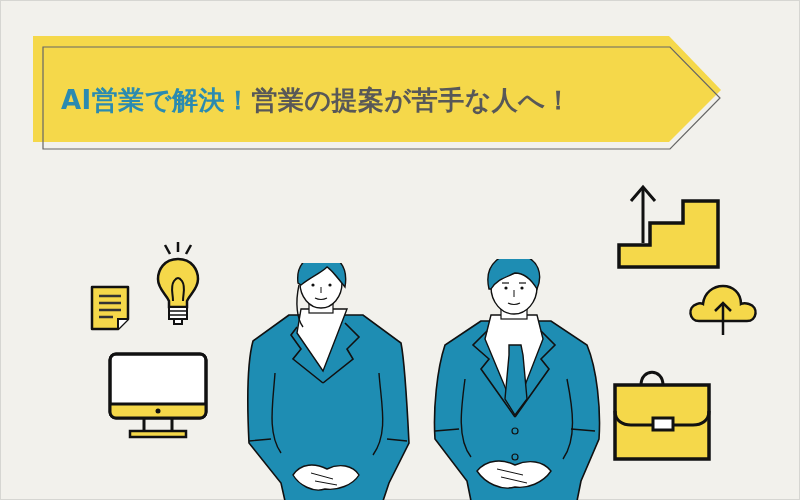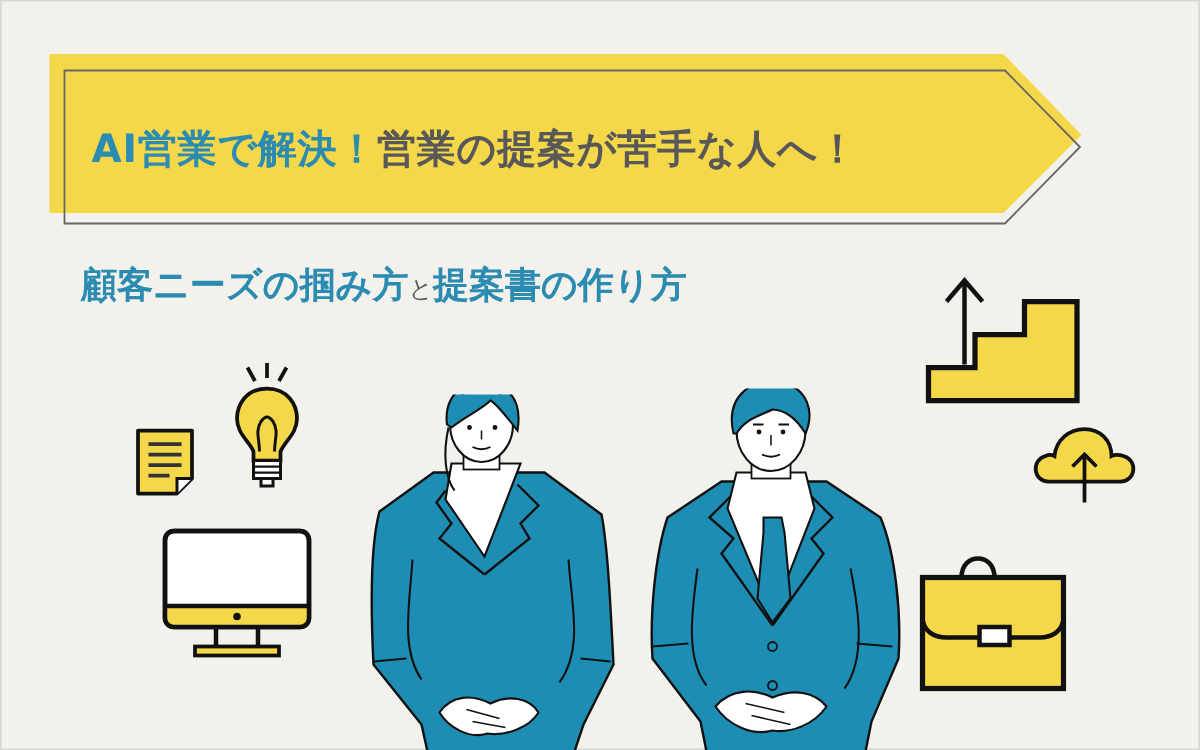--- a/index.html
+++ b/index.html
@@ -22,23 +22,20 @@
 
   <svg class="banner" viewBox="0 0 800 160" width="800" height="160">
     <polygon points="32,35 668,35 720,89 668,141 32,141" fill="#f5d84a"></polygon>
     <polygon points="42,46 669,46 719,97 669,148 42,148" fill="none" stroke="#666" stroke-width="1.2"></polygon>
   </svg>
 
   <div class="title">
     <span class="accent">AI営業で解決！</span><span class="main">営業の提案が苦手な人へ！</span>
   </div>
 
-  <div class="subtitle">
-    <span class="blue">顧客ニーズの掴み方</span><span class="small">と</span><span class="blue">提案書の作り方</span>
-  </div>
 
   <svg class="icon" style="left:88px;top:283px" width="44" height="48" viewBox="0 0 44 48">
     <path d="M3,3 H39 V35 L29,45 H3 Z" fill="#f5d84a" stroke="#111" stroke-width="2.5" stroke-linejoin="round"></path>
     <path d="M29,45 V35 H39" fill="#fff" stroke="#111" stroke-width="2"></path>
     <line x1="10" y1="12" x2="32" y2="12" stroke="#333" stroke-width="2.5"></line>
     <line x1="10" y1="19" x2="32" y2="19" stroke="#333" stroke-width="2.5"></line>
     <line x1="10" y1="26" x2="32" y2="26" stroke="#333" stroke-width="2.5"></line>
     <line x1="10" y1="33" x2="24" y2="33" stroke="#333" stroke-width="2.5"></line>
   </svg>
 

